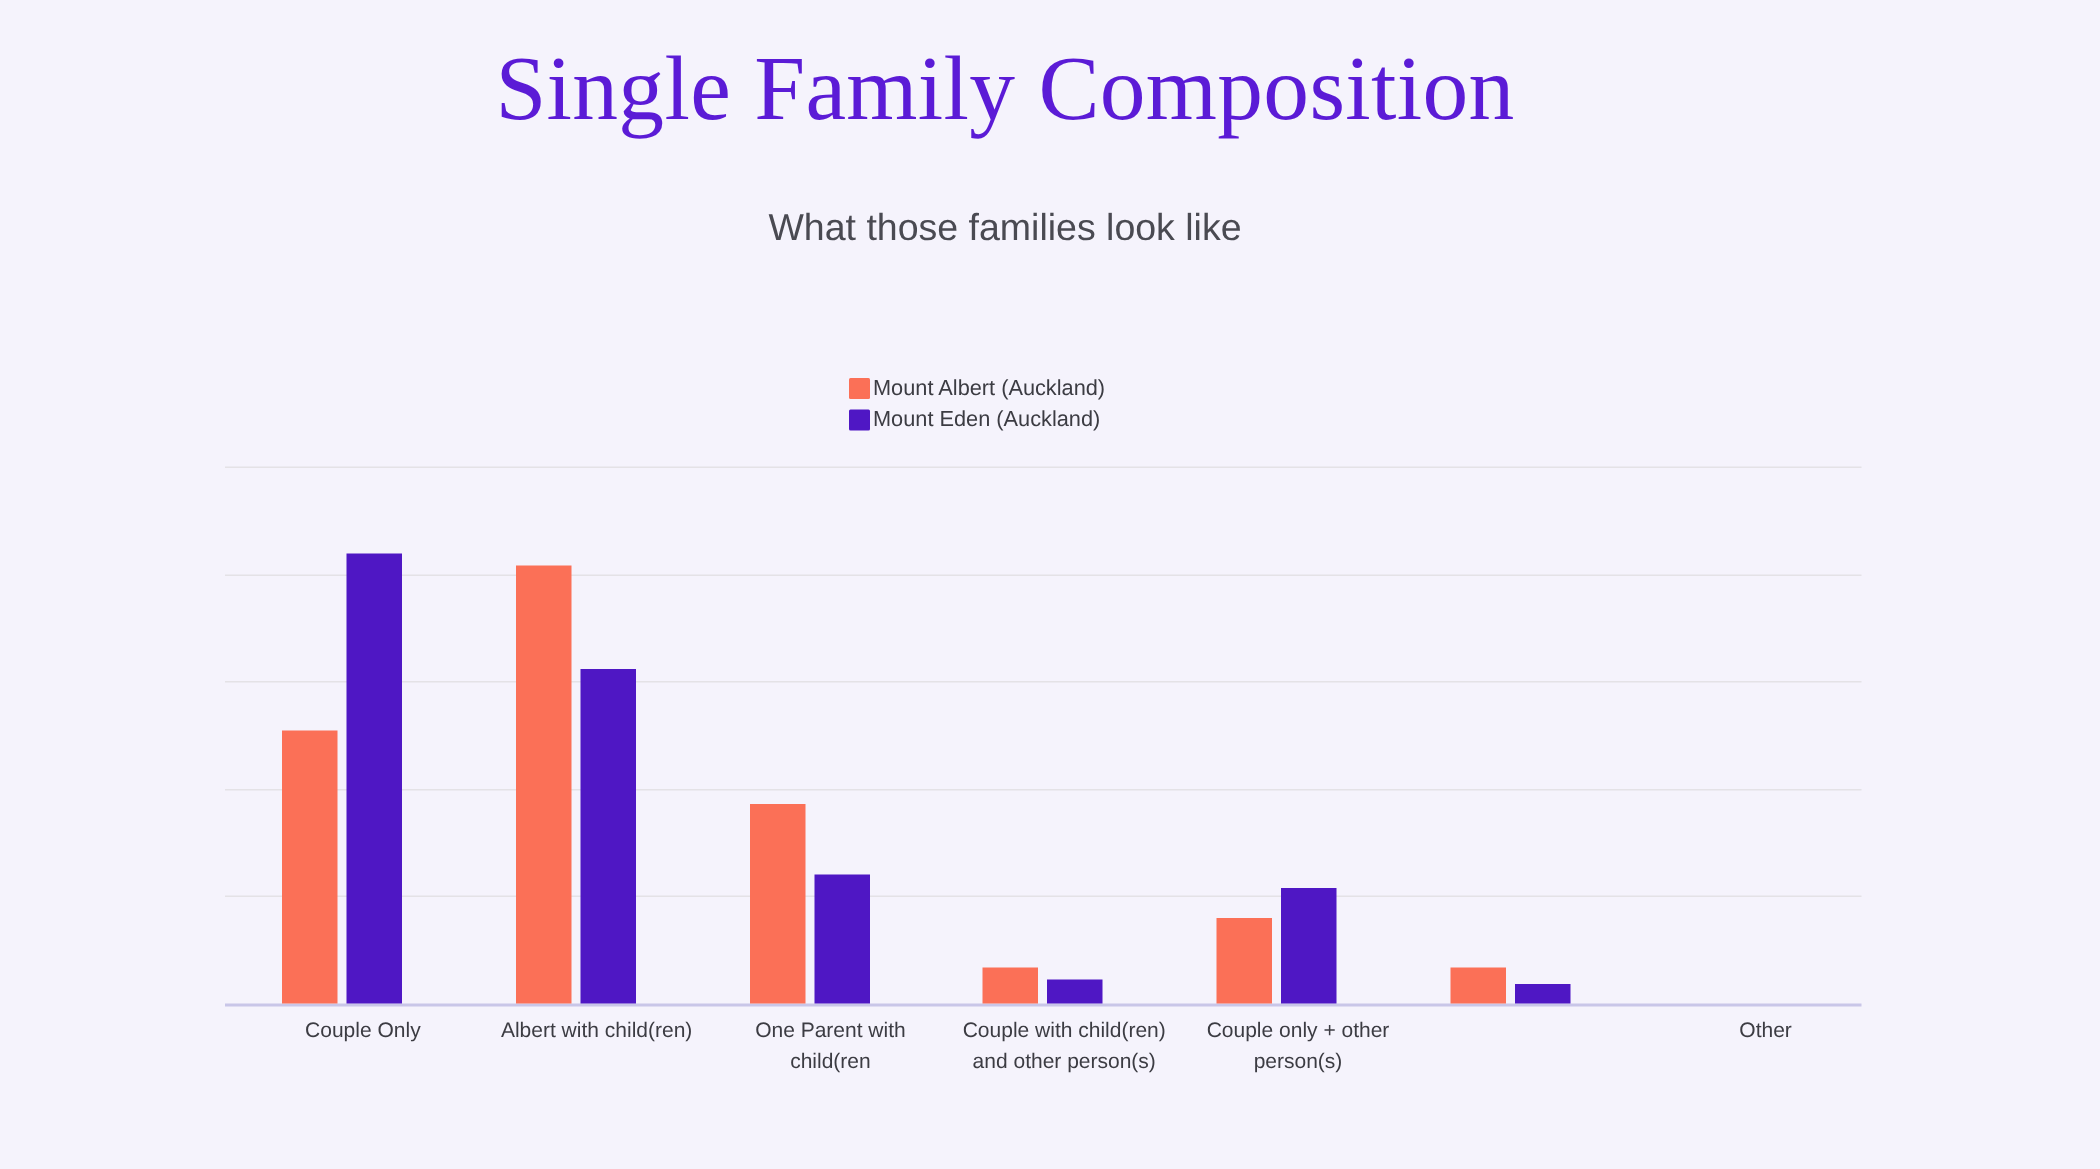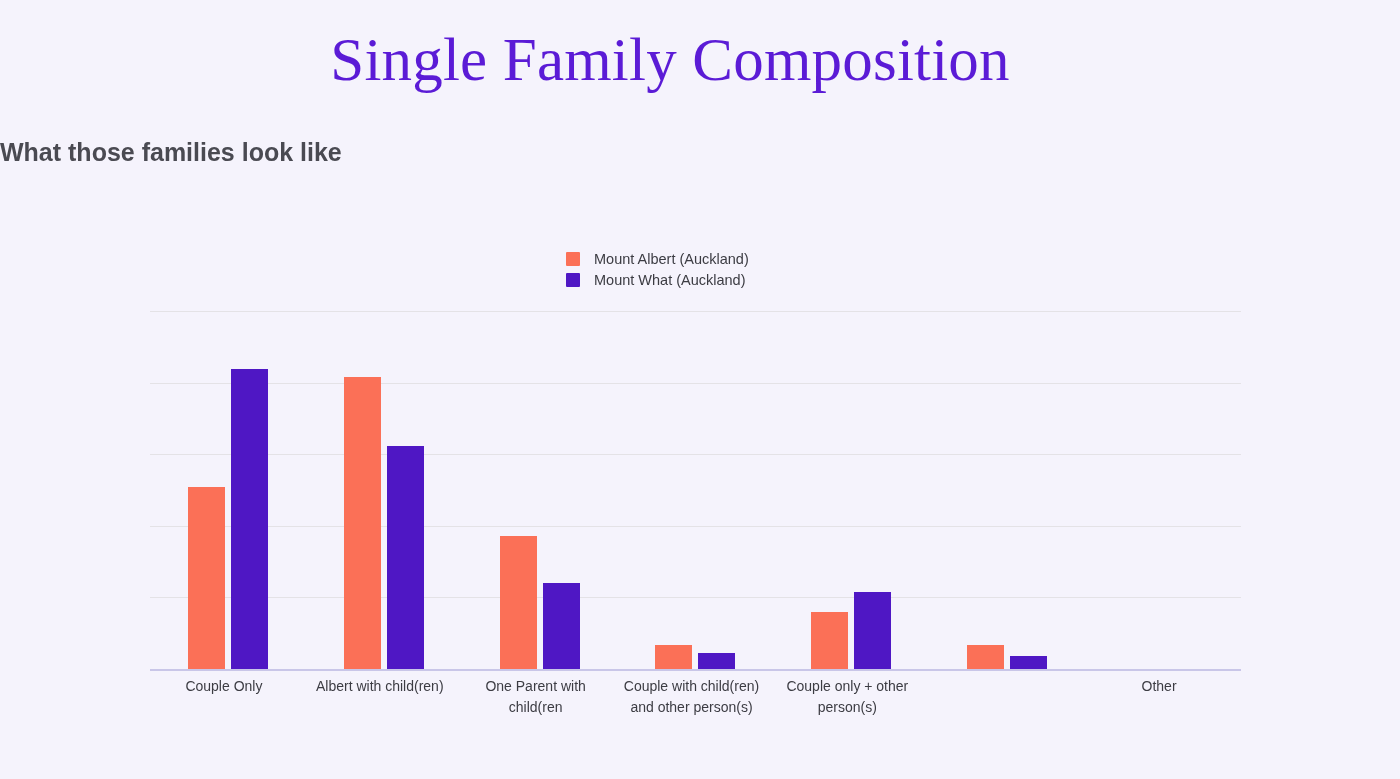--- a/index.html
+++ b/index.html
@@ -34,39 +34,39 @@
     line-height: 1.1;
     font-weight: 400;
     color: #5B1BD6;
     letter-spacing: 0.2px;
   }
   .subtitle {
     position: absolute;
     top: 138px;
     left: 0;
     width: 1340px;
-    text-align: left;
+    text-align: center;
     font-size: 25px;
-    font-weight: 700;
+    font-weight: 400;
     color: #4A4A52;
   }
 
   
   .legend {
     position: absolute;
     top: 250px;
     left: 566px;
     display: flex;
     flex-direction: column;
     gap: 4px;
   }
   .legend-item {
     display: flex;
     align-items: center;
-    gap: 14px;
+    gap: 2px;
     height: 17px;
   }
   .legend-swatch {
     width: 14px;
     height: 14px;
     flex: 0 0 14px;
     border-radius: 1px;
   }
   .legend-label {
     font-size: 14.5px;
@@ -120,21 +120,21 @@
   }
   .bar {
     width: 37px;
     border-radius: 0;
   }
   .bar.albert { background: #FB7057; }
   .bar.eden   { background: #4F17C4; }
 
   .xlabels {
     position: absolute;
-    left: 146px;
+    left: 164px;
     top: 676px;
     width: 1091px;
     height: 95px;
   }
   .xlabel {
     position: absolute;
     top: 0;
     text-align: center;
     font-size: 14px;
     line-height: 21px;
@@ -149,21 +149,21 @@
   <div class="title">Single Family Composition</div>
   <div class="subtitle">What those families look like</div>
 
   <div class="legend" id="legend">
       <div class="legend-item">
         <span class="legend-swatch" style="background: rgb(251, 112, 87);"></span>
         <span class="legend-label">Mount Albert (Auckland)</span>
       </div>
       <div class="legend-item">
         <span class="legend-swatch" style="background: rgb(79, 23, 196);"></span>
-        <span class="legend-label">Mount What (Auckland)</span>
+        <span class="legend-label">Mount Eden (Auckland)</span>
       </div>
     </div>
 
   <div class="plot-wrap">
     <div class="plot-area" id="plot-area">
         <div class="gridline baseline" style="top: 358px;"></div>
         <div class="gridline" style="top: 286.4px;"></div>
         <div class="gridline" style="top: 214.8px;"></div>
         <div class="gridline" style="top: 143.2px;"></div>
         <div class="gridline" style="top: 71.6px;"></div>

